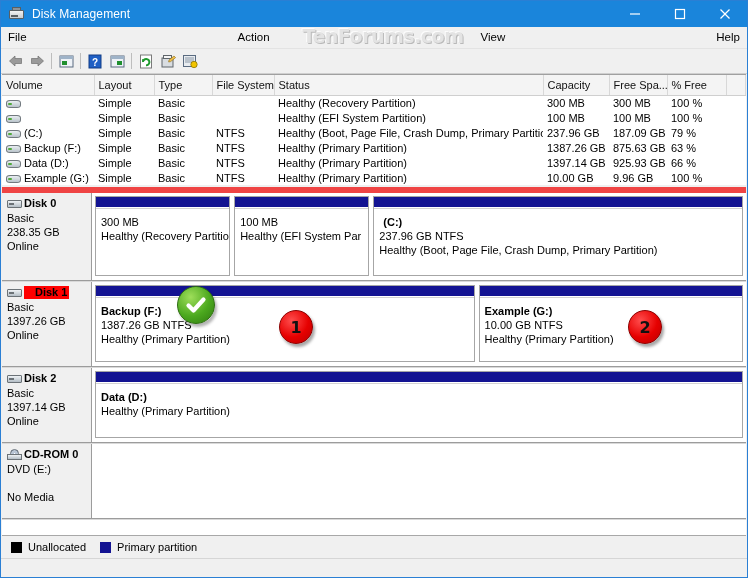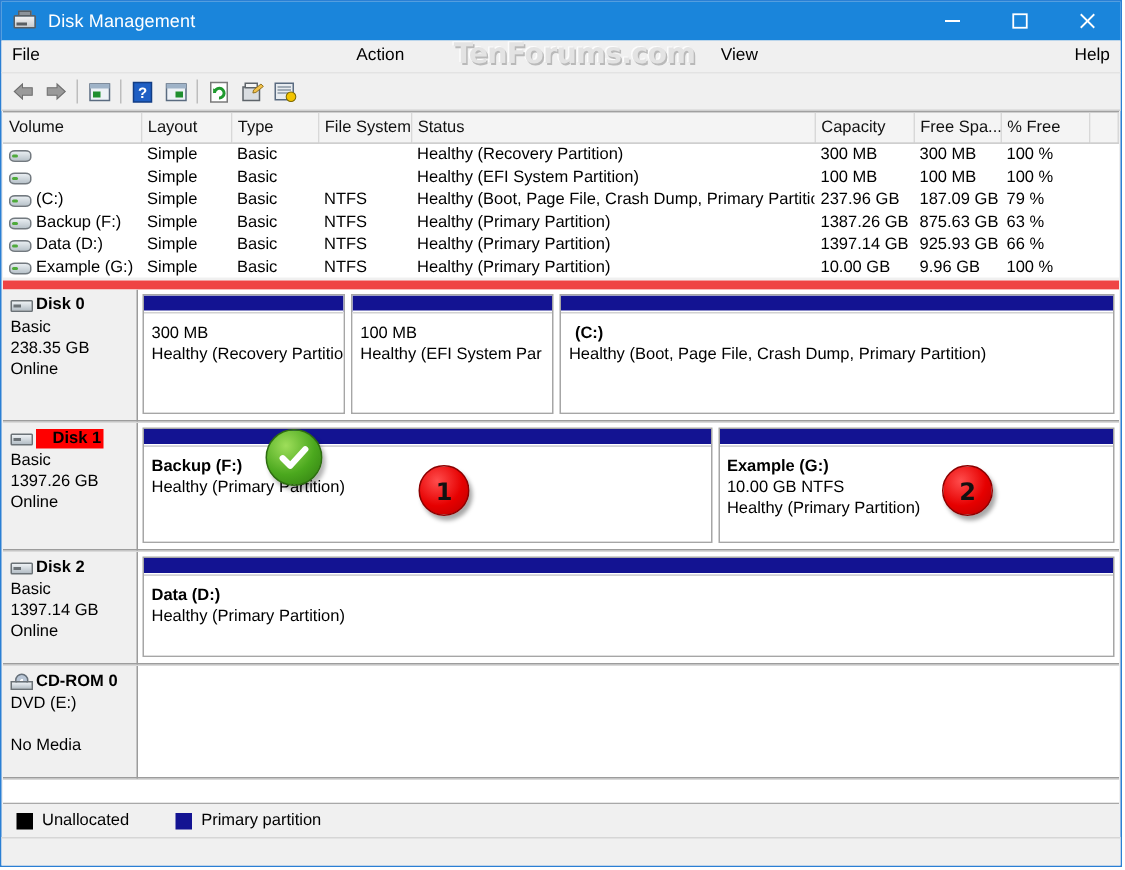--- a/index.html
+++ b/index.html
@@ -322,21 +322,21 @@
     height: 22px;
     background: #f0f0f0;
     border-top: 1px solid #a8a8a8;
     display: flex;
     align-items: center;
     padding-left: 9px;
     gap: 6px;
     margin: 0 1px;
   }
   .legend .sw { width: 11px; height: 11px; flex:none; }
-  .legend .lbl { font-size: 11px; margin-right: 25px; }
+  .legend .lbl { font-size: 11px; margin-right: 8px; }
   .statusbar {
     flex: none;
     height: 18px;
     background: #f0f0f0;
     border-top: 1px solid #d6d6d6;
   }
 </style>
 </head>
 <body>
 
@@ -610,20 +610,21 @@
           <div class="pbody">
             <div class="pname"></div>
             <div>100 MB</div>
             <div>Healthy (EFI System Par</div>
           </div>
         </div>
         <div class="part" style="flex:58">
           <div class="cap"></div>
           <div class="pbody">
             <div class="pname" style="padding-left:4px">(C:)</div>
+            <div>237.96 GB NTFS</div>
             <div>Healthy (Boot, Page File, Crash Dump, Primary Partition)</div>
           </div>
         </div>
       </div>
     </div>
 
     <div class="disk-row" style="height:85px">
       <div class="disk-info">
         <div class="dtitle">
           <span class="d-icon">
@@ -634,20 +635,21 @@
         </div>
         <div>Basic</div>
         <div>1397.26 GB</div>
         <div>Online</div>
       </div>
       <div class="disk-graph">
         <div class="part" style="flex:59">
           <div class="cap"></div>
           <div class="pbody">
             <div class="pname">Backup  (F:)</div>
+            <div>1387.26 GB NTFS</div>
             <div>Healthy (Primary Partition)</div>
           </div>
         </div>
         <div class="part" style="flex:41">
           <div class="cap"></div>
           <div class="pbody">
             <div class="pname">Example  (G:)</div>
             <div>10.00 GB NTFS</div>
             <div>Healthy (Primary Partition)</div>
           </div>

